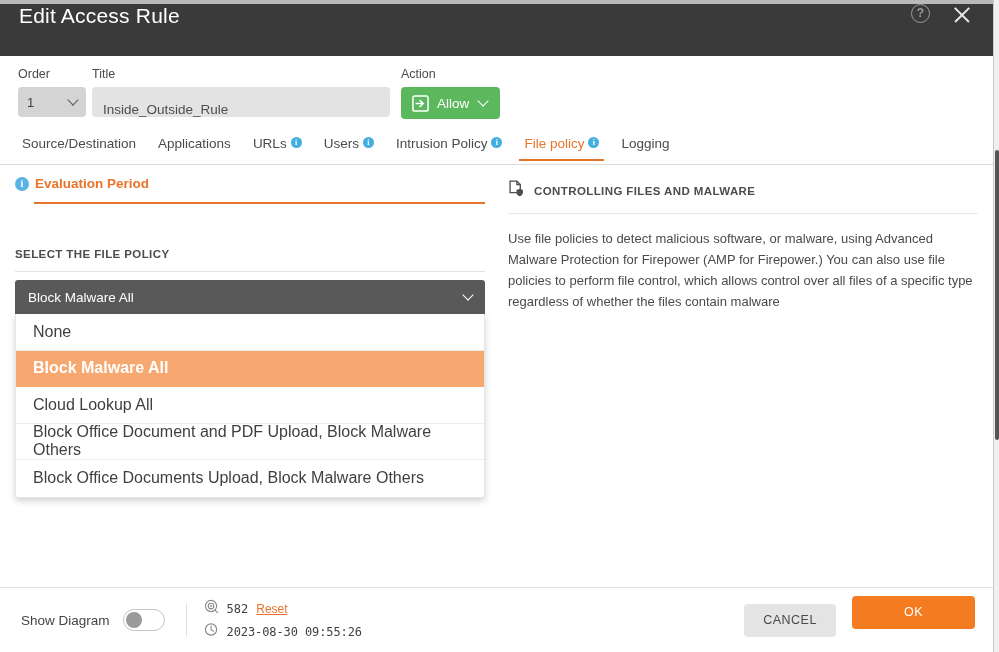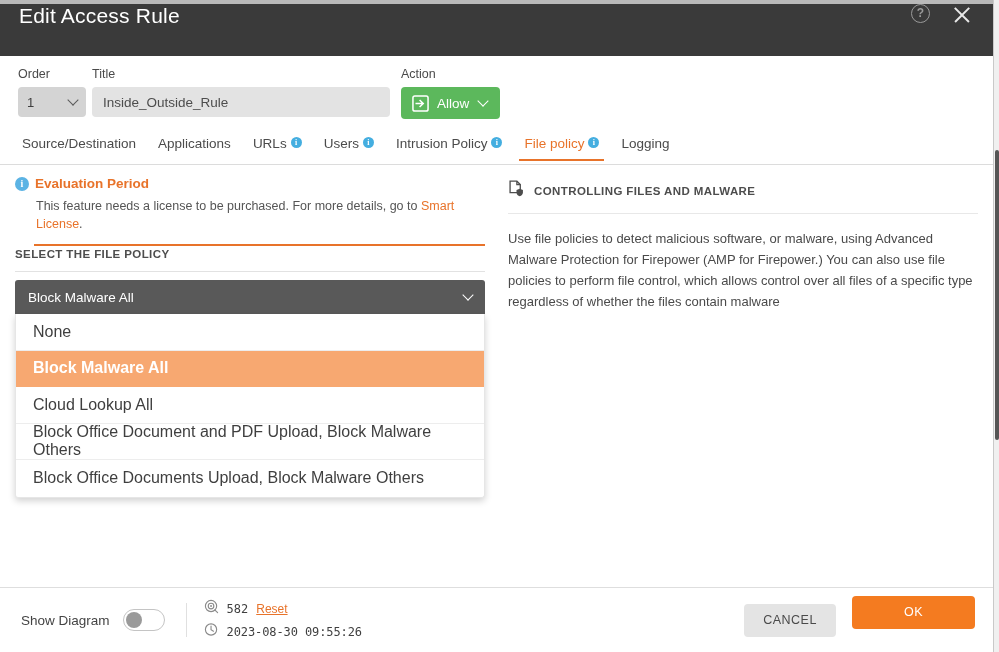--- a/index.html
+++ b/index.html
@@ -63,21 +63,21 @@
     width:68px; height:30px; background:#d4d4d4; border-radius:4px;
     display:flex; align-items:center; padding:0 9px; cursor:pointer;
   }
   .order-box .v { font-size:13px; color:#3f3f3f; flex:1; }
   .chev { width:8px; height:8px; border-right:1.6px solid #5a5a5a;
           border-bottom:1.6px solid #5a5a5a; transform:rotate(45deg);
           margin-top:-4px; }
   .title-fld { left:92px; top:5px; }
   .title-box {
     width:298px; height:30px; background:#e3e3e3; border-radius:4px;
-    display:flex; align-items:center; padding:0 11px; cursor:text;
+    display:flex; padding:15px 11px; cursor:text;
   }
   .title-box span { font-size:13.5px; color:#4d4d4d; }
   .action-fld { left:401px; top:5px; }
   .action-btn {
     height:32px; background:#5cb85c; border-radius:4px; cursor:pointer;
     display:flex; align-items:center; padding:12px 11px; gap:8px;
     min-width:99px;
   }
   .action-btn .lbl { color:#fff; font-size:13.5px; }
   .allow-svg { display:block; }
@@ -281,23 +281,20 @@
     </div>
   </div>
 
   <div class="leftpane">
 
     <div class="evalbox">
       <div class="evalhead">
         <span class="eval-i">i</span>
         <span class="t">Evaluation Period</span>
       </div>
-      <div class="evalsub">
-        <span>This feature needs a license to be purchased. For more details, go to </span><a>Smart License</a><span>.</span>
-      </div>
       <div class="eval-rule"></div>
     </div>
 
     <div class="sectlabel">SELECT THE FILE POLICY</div>
     <div class="sect-rule"></div>
 
     <div class="selwrap">
       <div class="selbox">
         <span class="v">Block Malware All</span>
         <span class="chev-w"></span>

